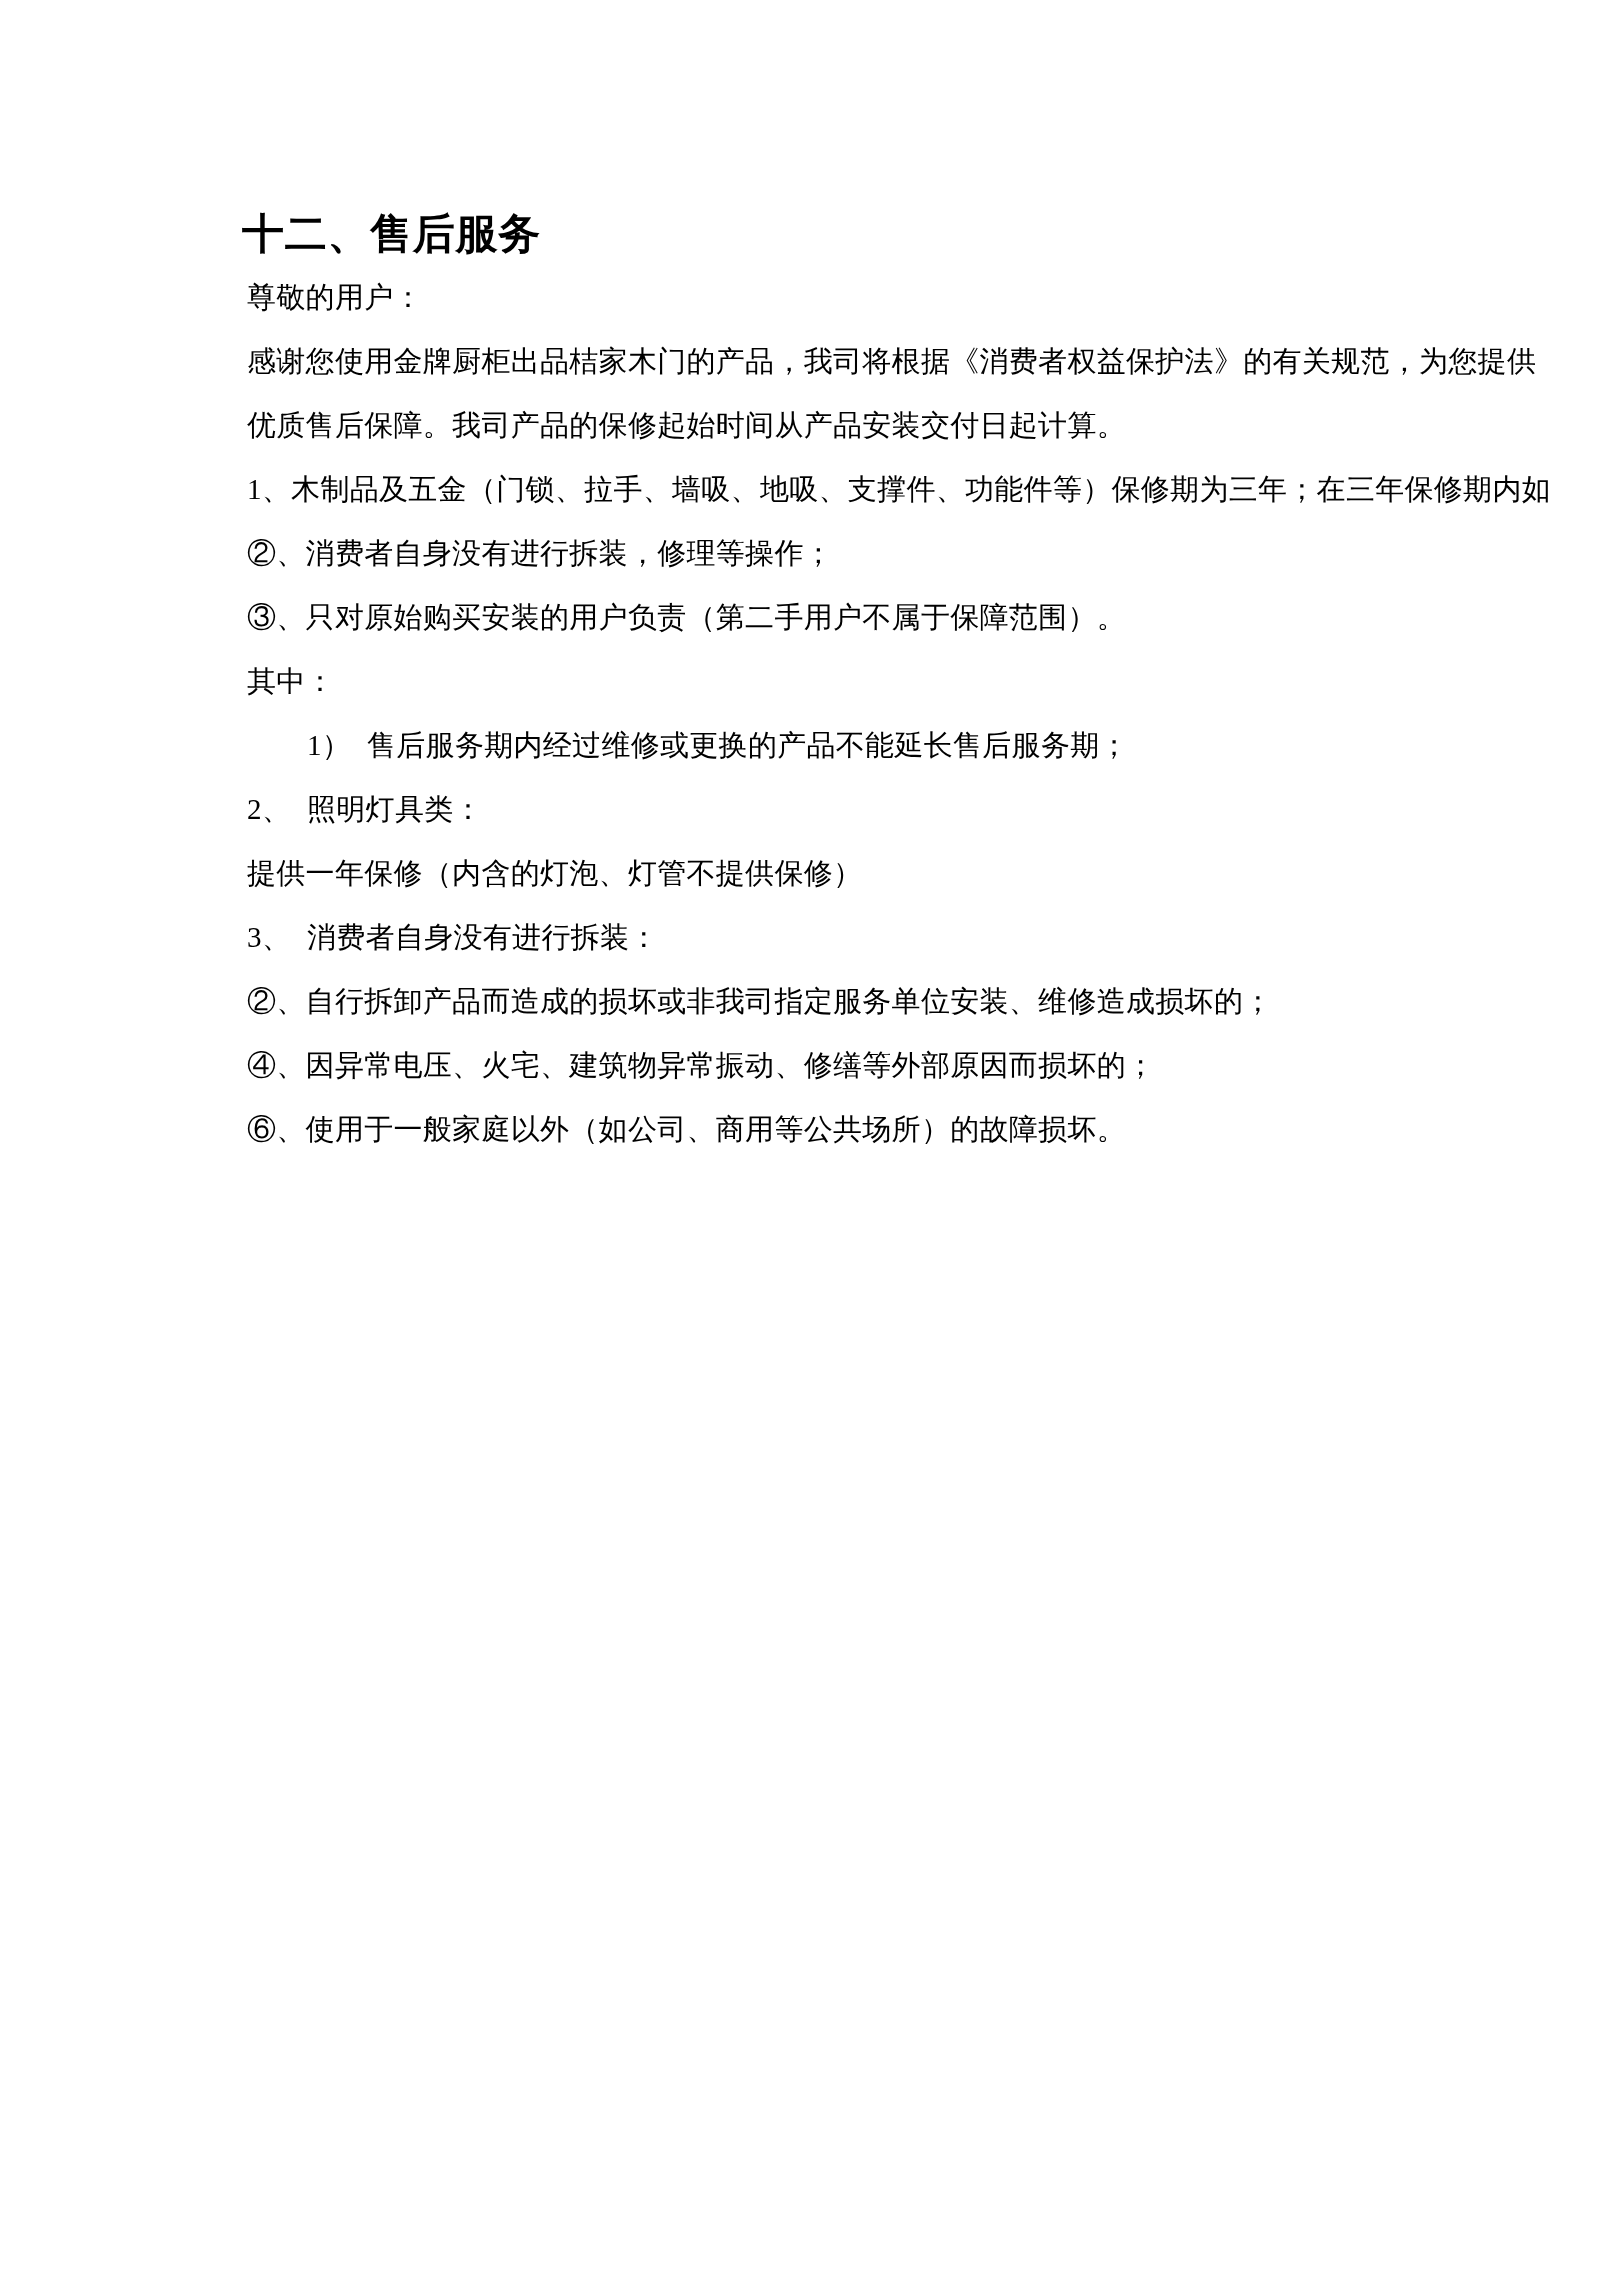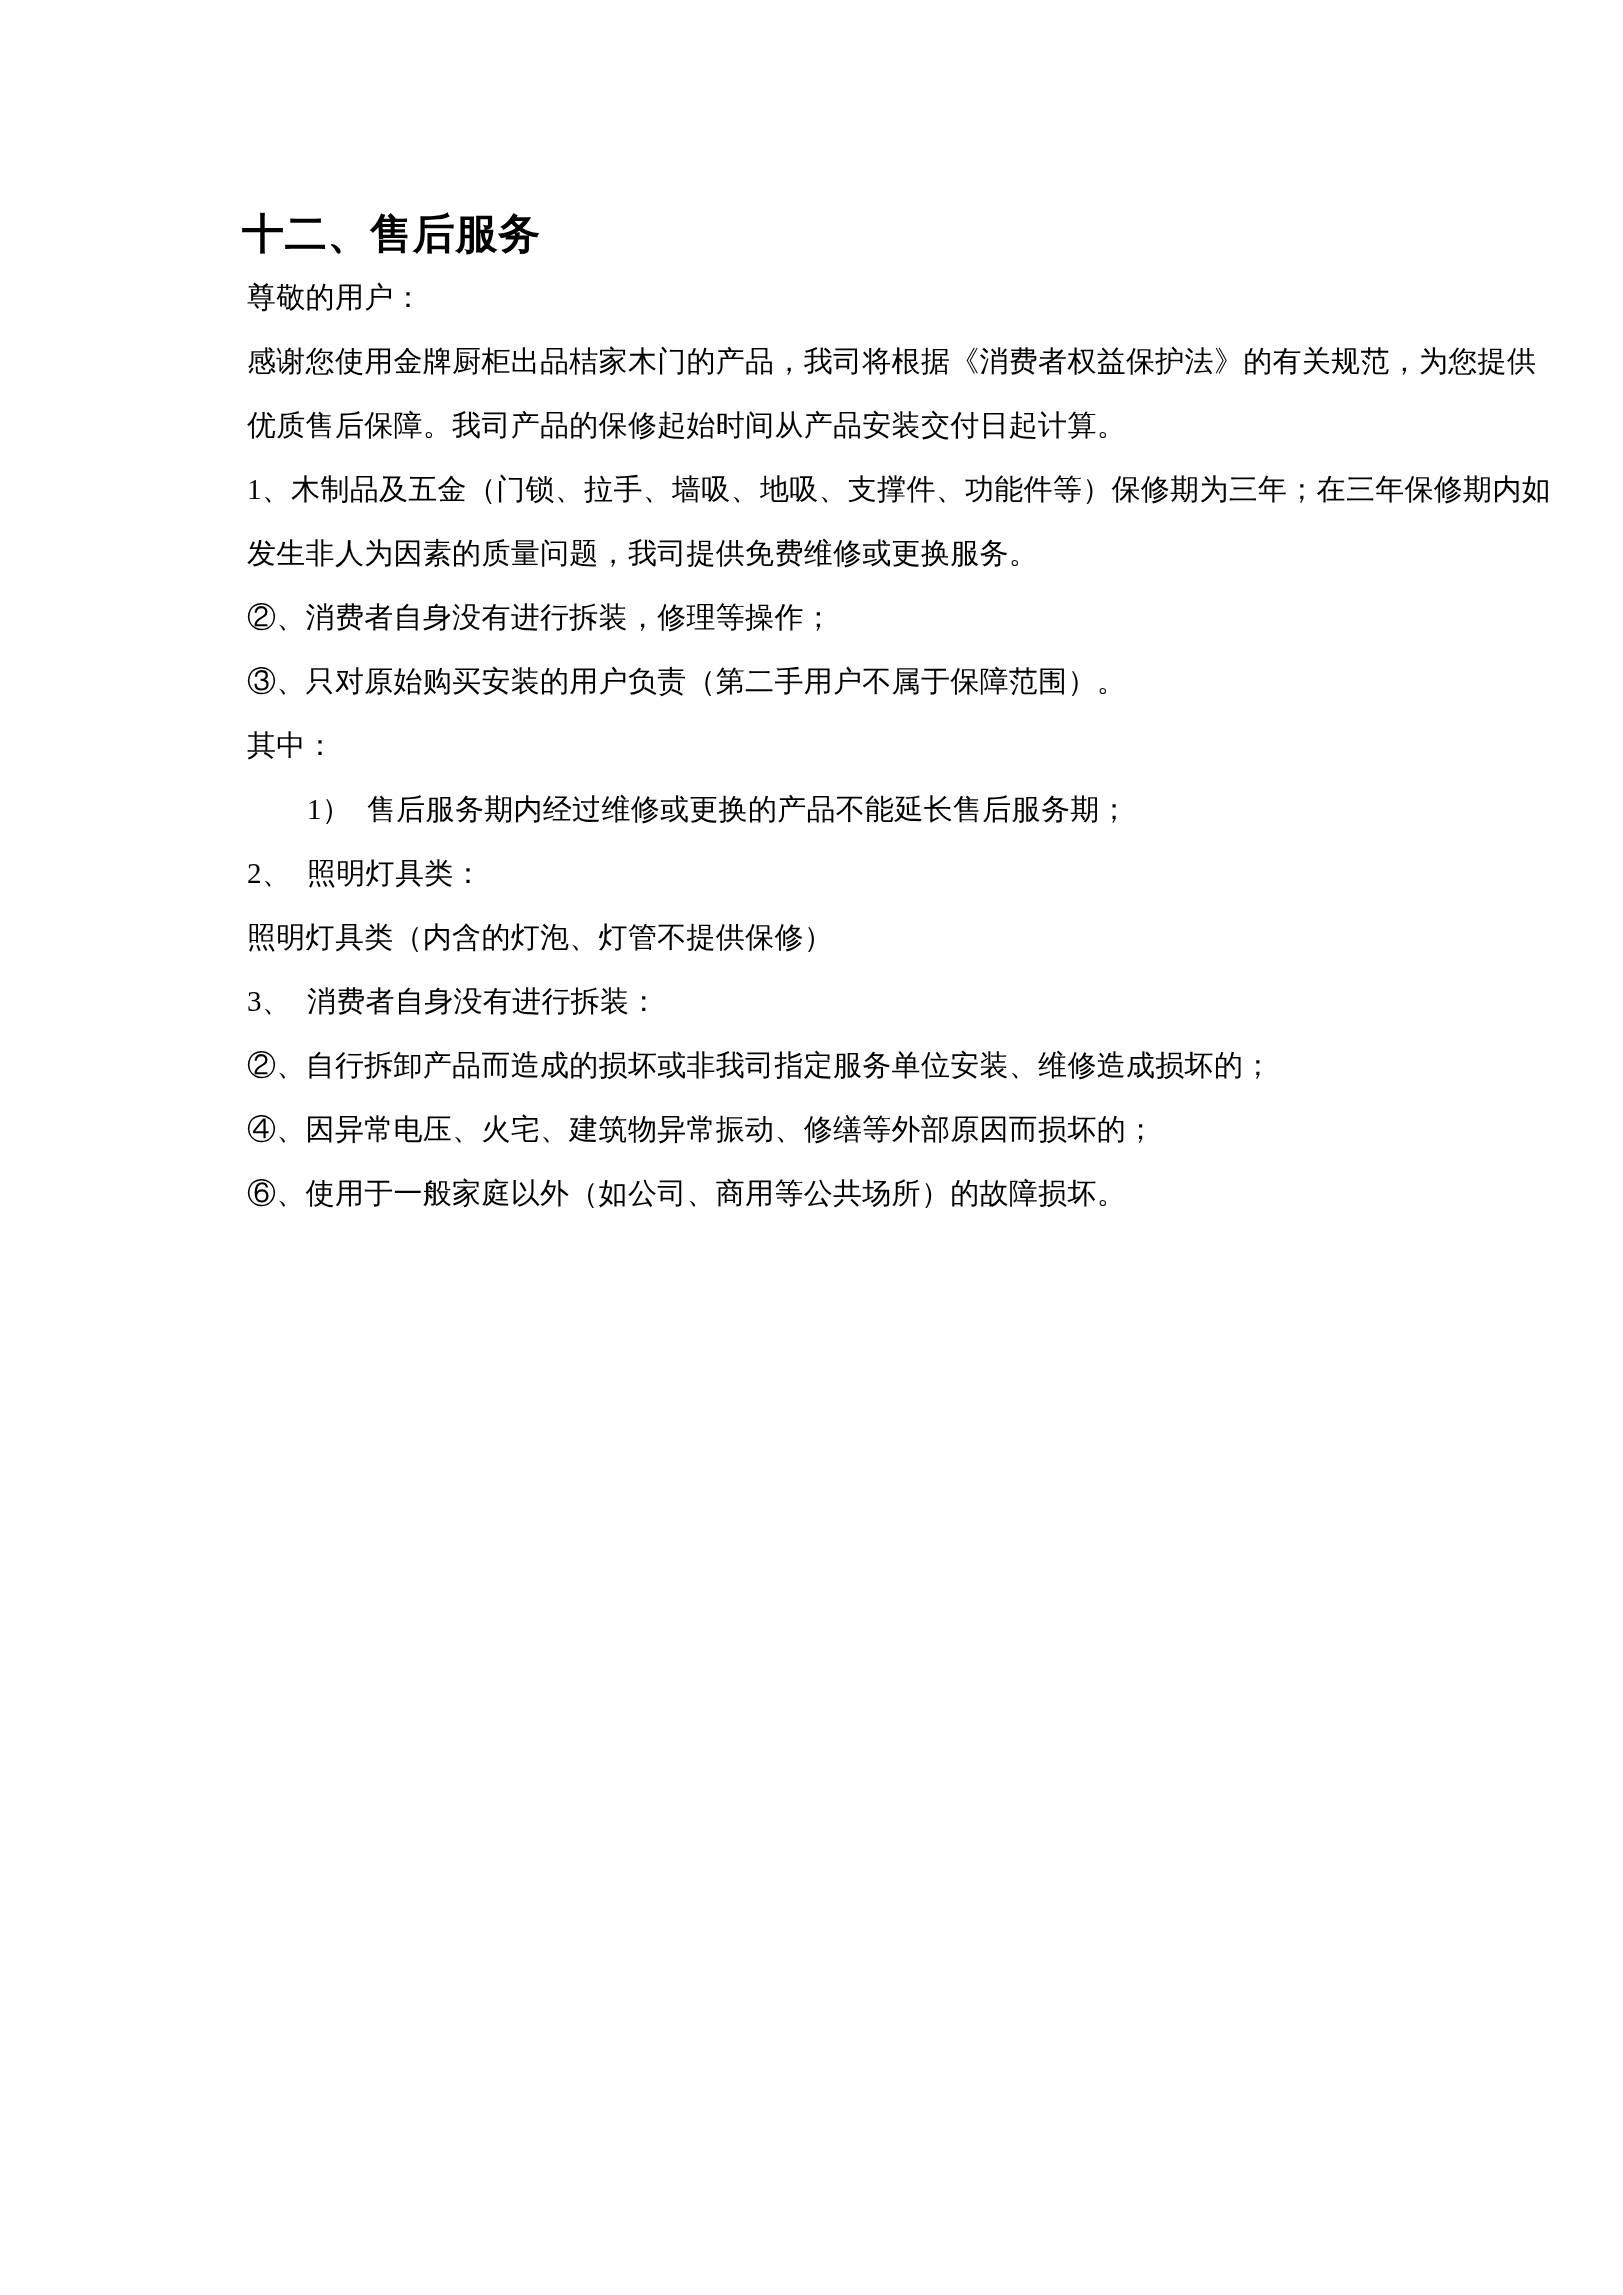--- a/index.html
+++ b/index.html
@@ -53,26 +53,25 @@
 </head>
 <body>
 
 <div class="page">
   <h1 class="heading">十二、售后服务</h1>
   <div class="doc-body" id="doc-body">
       <div class="line"><span>尊敬的用户：</span></div>
       <div class="line"><span>感谢您使用金牌厨柜出品桔家木门的产品，我司将根据《消费者权益保护法》的有关规范，为您提供</span></div>
       <div class="line"><span>优质售后保障。我司产品的保修起始时间从产品安装交付日起计算。</span></div>
       <div class="line"><span>1、木制品及五金（门锁、拉手、墙吸、地吸、支撑件、功能件等）保修期为三年；在三年保修期内如</span></div>
-      <div class="line"><span>发生非人为因素的质量问题，我司提供免费维修或更换服务。</span></div>
       <div class="line"><span>②、消费者自身没有进行拆装，修理等操作；</span></div>
       <div class="line"><span>③、只对原始购买安装的用户负责（第二手用户不属于保障范围）。</span></div>
       <div class="line"><span>其中：</span></div>
       <div class="line indent-1"><span class="marker">1）</span><span>售后服务期内经过维修或更换的产品不能延长售后服务期；</span></div>
       <div class="line"><span class="marker">2、</span><span>照明灯具类：</span></div>
-      <div class="line"><span>照明灯具类（内含的灯泡、灯管不提供保修）</span></div>
+      <div class="line"><span>提供一年保修（内含的灯泡、灯管不提供保修）</span></div>
       <div class="line"><span class="marker">3、</span><span>消费者自身没有进行拆装：</span></div>
       <div class="line"><span>②、自行拆卸产品而造成的损坏或非我司指定服务单位安装、维修造成损坏的；</span></div>
       <div class="line"><span>④、因异常电压、火宅、建筑物异常振动、修缮等外部原因而损坏的；</span></div>
       <div class="line"><span>⑥、使用于一般家庭以外（如公司、商用等公共场所）的故障损坏。</span></div>
     </div>
 </div>
 
 
 </body></html>

